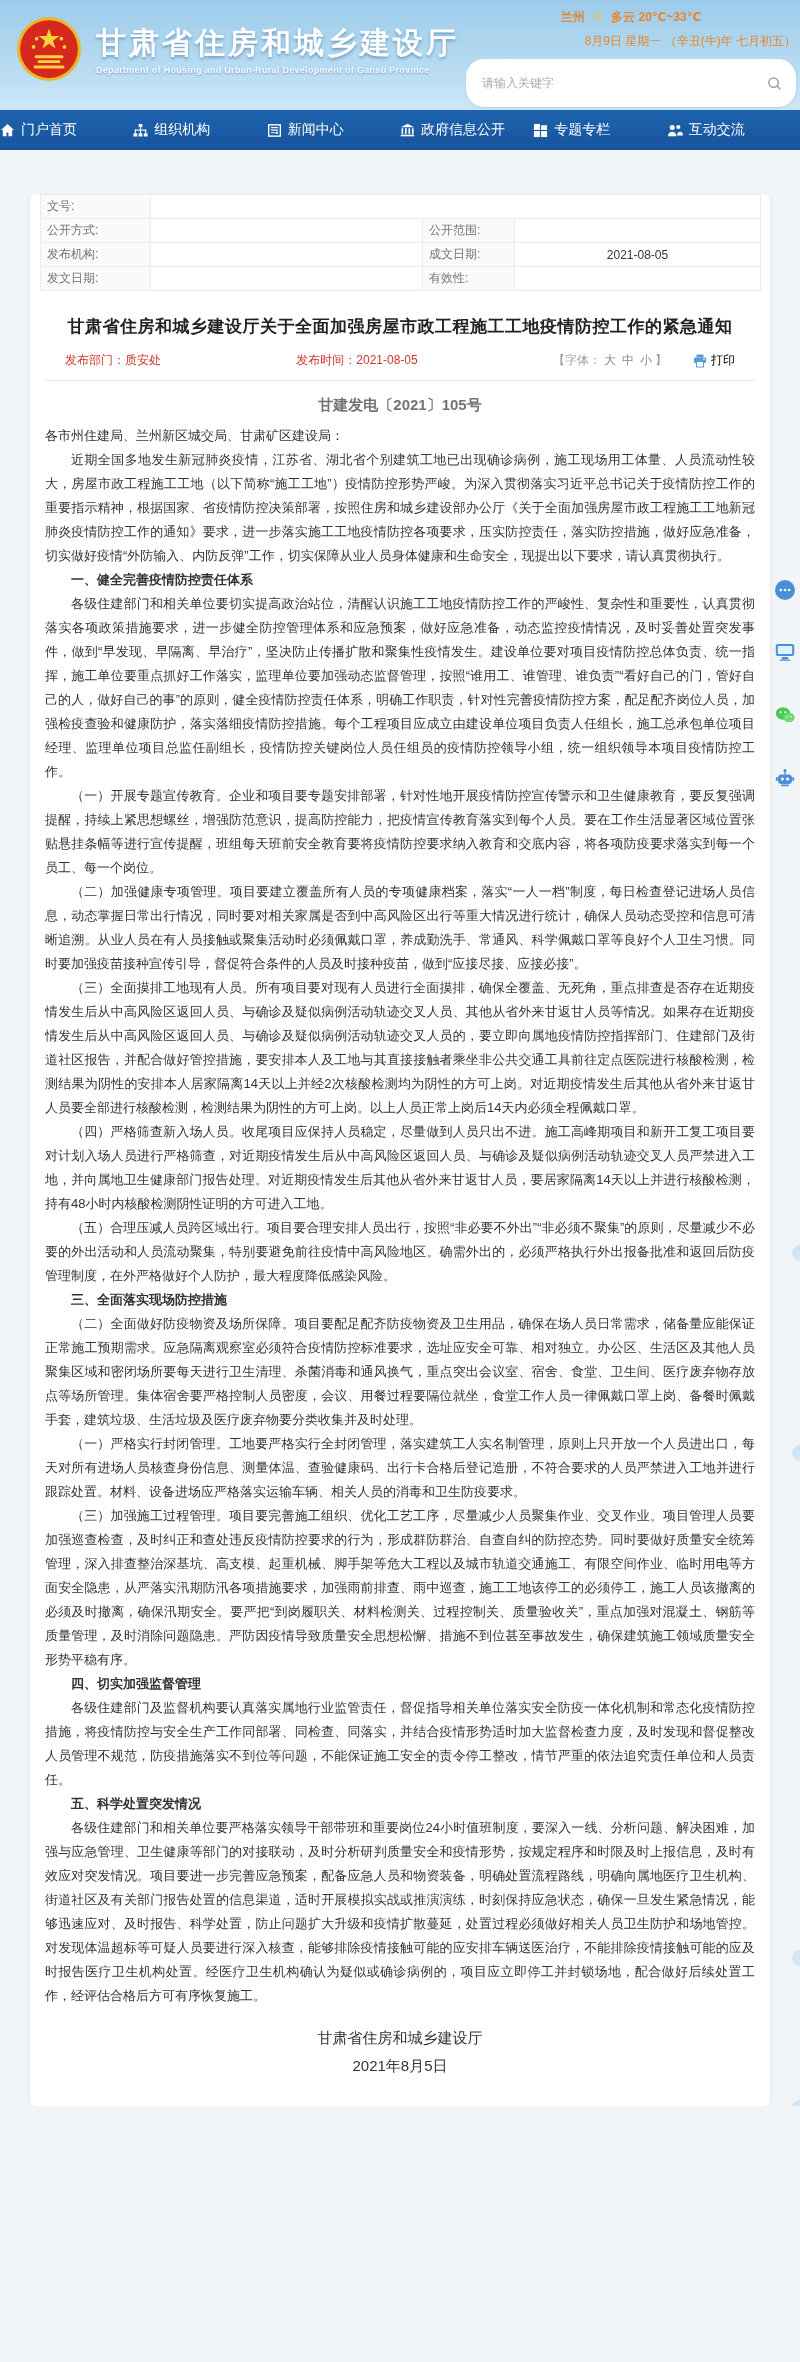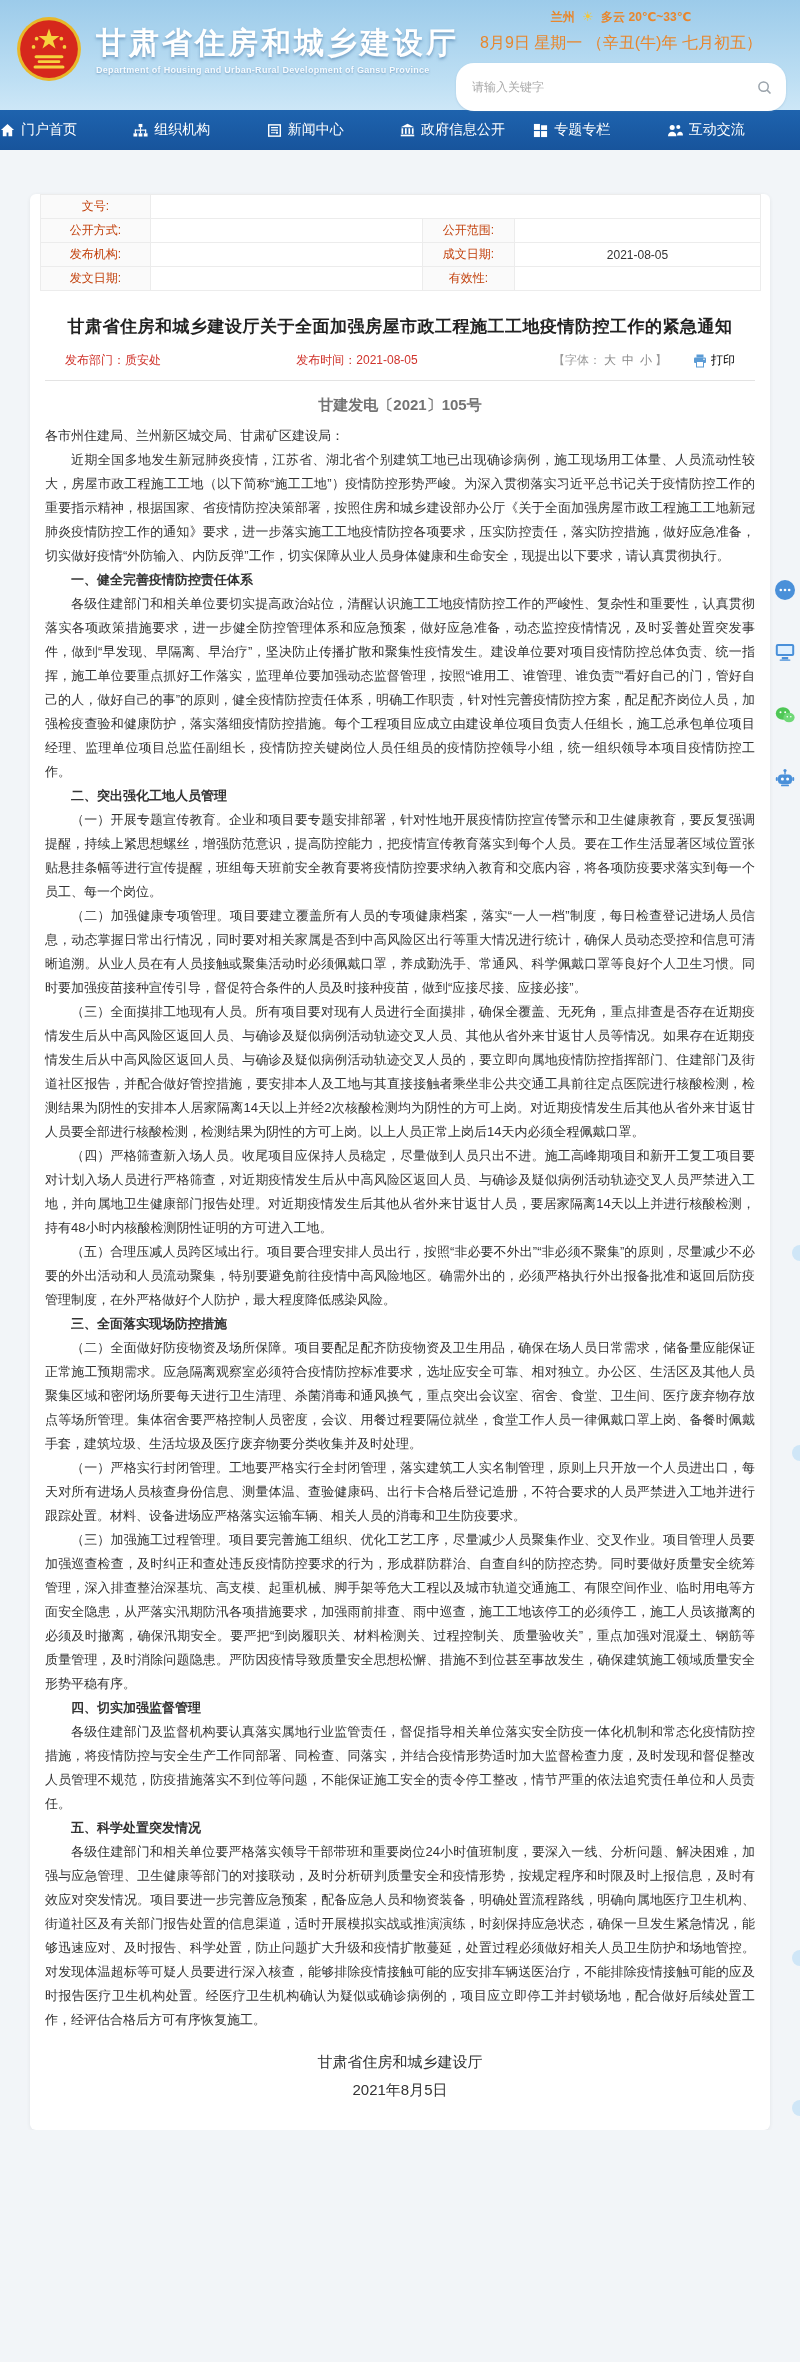--- a/index.html
+++ b/index.html
@@ -6,41 +6,41 @@
     font-family:"Liberation Sans","DejaVu Sans",sans-serif;position:relative;}
   
   .header{height:110px;background:linear-gradient(180deg,#9ccbea 0%,#bcdef3 70%,#cde7f7 100%);position:relative;overflow:visible;}
   .brand{position:absolute;left:16px;top:16px;display:flex;align-items:flex-start;}
   .emblem{width:66px;height:66px;margin-right:14px;flex:0 0 auto;}
   .brand-text{padding-top:10px;}
   .site-title{color:#fff;font-size:30px;font-weight:bold;letter-spacing:3px;
     text-shadow:0 2px 3px rgba(50,100,150,.5);line-height:34px;white-space:nowrap;}
   .site-sub{color:#f6fbff;font-size:9px;font-weight:bold;letter-spacing:.3px;margin-top:5px;
     text-shadow:0 1px 2px rgba(50,100,150,.5);white-space:nowrap;}
-  .header-right{position:absolute;right:14px;top:9px;width:330px;}
+  .header-right{position:absolute;right:4px;top:9px;width:330px;}
   .weather-line{color:#e8862c;font-size:12px;font-weight:bold;text-align:center;white-space:nowrap;}
   .sun-glyph{color:#f5c531;font-size:13px;margin:0 4px;}
-  .date-line{color:#e8862c;font-size:16px;margin-top:7px;text-align:center;white-space:nowrap;}
+  .date-line{color:#e8862c;font-size:12px;margin-top:7px;text-align:right;white-space:nowrap;}
   .search-box{margin-top:9px;background:#fff;border-radius:18px;height:48px;display:flex;align-items:center;
     padding:0 14px;box-shadow:0 1px 2px rgba(90,140,180,.25);}
   .search-box input{border:none;outline:none;flex:1;font-size:12px;color:#333;background:transparent;}
   .search-box input::placeholder{color:#aaa;}
   .search-btn{cursor:pointer;display:flex;align-items:center;}
   
   .nav{height:40px;background:linear-gradient(180deg,#1e63ae,#17549c);display:flex;align-items:stretch;}
   .nav-item{flex:1;display:flex;align-items:center;color:#fff;font-size:14px;
     cursor:pointer;white-space:nowrap;}
   .nav-icon{display:flex;align-items:center;margin-right:6px;}
   
   .page{width:740px;margin:6px auto 0;background:#fff;border-radius:6px;
     box-shadow:0 1px 4px rgba(0,0,0,.07);padding-bottom:26px;}
   
   .doc-table{width:720px;margin:44px 10px 0;border-collapse:collapse;font-size:12px;table-layout:fixed;}
   .doc-table td{border:1px solid #ececec;height:23px;padding:0 6px;overflow:hidden;}
-  .doc-table .cell-label{background:#fafafa;color:#c2410c;text-align:center;}
+  .doc-table .cell-label{background:#fafafa;color:#737373;}
   .doc-table .cell-value{color:#333;text-align:center;}
   
   .article-title{margin:24px 30px 0;text-align:center;font-size:17px;font-weight:bold;color:#222;
     letter-spacing:.5px;line-height:24px;}
   .article-meta{display:flex;align-items:flex-end;justify-content:space-between;margin:13px 15px 0;
     padding:0 20px 11px;border-bottom:1px solid #e3e3e3;font-size:12px;color:#999;}
   .meta-red{color:#d0342c;}
   .meta-right{display:flex;align-items:center;color:#999;}
   .fs-opt{margin:0 3px;cursor:pointer;color:#888;}
   .print-wrap{display:flex;align-items:center;margin-left:26px;cursor:pointer;color:#000000;}
@@ -238,21 +238,20 @@
     </span>
   </div>
 
   <div class="doc-number">甘建发电〔2021〕105号</div>
 
   <div class="article-body">
       <p class="para para-address">各市州住建局、兰州新区城交局、甘肃矿区建设局：</p>
       <p class="para para-body">近期全国多地发生新冠肺炎疫情，江苏省、湖北省个别建筑工地已出现确诊病例，施工现场用工体量、人员流动性较大，房屋市政工程施工工地（以下简称“施工工地”）疫情防控形势严峻。为深入贯彻落实习近平总书记关于疫情防控工作的重要指示精神，根据国家、省疫情防控决策部署，按照住房和城乡建设部办公厅《关于全面加强房屋市政工程施工工地新冠肺炎疫情防控工作的通知》要求，进一步落实施工工地疫情防控各项要求，压实防控责任，落实防控措施，做好应急准备，切实做好疫情“外防输入、内防反弹”工作，切实保障从业人员身体健康和生命安全，现提出以下要求，请认真贯彻执行。</p>
       <p class="para para-heading">一、健全完善疫情防控责任体系</p>
       <p class="para para-body">各级住建部门和相关单位要切实提高政治站位，清醒认识施工工地疫情防控工作的严峻性、复杂性和重要性，认真贯彻落实各项政策措施要求，进一步健全防控管理体系和应急预案，做好应急准备，动态监控疫情情况，及时妥善处置突发事件，做到“早发现、早隔离、早治疗”，坚决防止传播扩散和聚集性疫情发生。建设单位要对项目疫情防控总体负责、统一指挥，施工单位要重点抓好工作落实，监理单位要加强动态监督管理，按照“谁用工、谁管理、谁负责”“看好自己的门，管好自己的人，做好自己的事”的原则，健全疫情防控责任体系，明确工作职责，针对性完善疫情防控方案，配足配齐岗位人员，加强检疫查验和健康防护，落实落细疫情防控措施。每个工程项目应成立由建设单位项目负责人任组长，施工总承包单位项目经理、监理单位项目总监任副组长，疫情防控关键岗位人员任组员的疫情防控领导小组，统一组织领导本项目疫情防控工作。</p>
-      <p class="para para-heading">二、突出强化工地人员管理</p>
       <p class="para para-body">（一）开展专题宣传教育。企业和项目要专题安排部署，针对性地开展疫情防控宣传警示和卫生健康教育，要反复强调提醒，持续上紧思想螺丝，增强防范意识，提高防控能力，把疫情宣传教育落实到每个人员。要在工作生活显著区域位置张贴悬挂条幅等进行宣传提醒，班组每天班前安全教育要将疫情防控要求纳入教育和交底内容，将各项防疫要求落实到每一个员工、每一个岗位。</p>
       <p class="para para-body">（二）加强健康专项管理。项目要建立覆盖所有人员的专项健康档案，落实“一人一档”制度，每日检查登记进场人员信息，动态掌握日常出行情况，同时要对相关家属是否到中高风险区出行等重大情况进行统计，确保人员动态受控和信息可清晰追溯。从业人员在有人员接触或聚集活动时必须佩戴口罩，养成勤洗手、常通风、科学佩戴口罩等良好个人卫生习惯。同时要加强疫苗接种宣传引导，督促符合条件的人员及时接种疫苗，做到“应接尽接、应接必接”。</p>
       <p class="para para-body">（三）全面摸排工地现有人员。所有项目要对现有人员进行全面摸排，确保全覆盖、无死角，重点排查是否存在近期疫情发生后从中高风险区返回人员、与确诊及疑似病例活动轨迹交叉人员、其他从省外来甘返甘人员等情况。如果存在近期疫情发生后从中高风险区返回人员、与确诊及疑似病例活动轨迹交叉人员的，要立即向属地疫情防控指挥部门、住建部门及街道社区报告，并配合做好管控措施，要安排本人及工地与其直接接触者乘坐非公共交通工具前往定点医院进行核酸检测，检测结果为阴性的安排本人居家隔离14天以上并经2次核酸检测均为阴性的方可上岗。对近期疫情发生后其他从省外来甘返甘人员要全部进行核酸检测，检测结果为阴性的方可上岗。以上人员正常上岗后14天内必须全程佩戴口罩。</p>
       <p class="para para-body">（四）严格筛查新入场人员。收尾项目应保持人员稳定，尽量做到人员只出不进。施工高峰期项目和新开工复工项目要对计划入场人员进行严格筛查，对近期疫情发生后从中高风险区返回人员、与确诊及疑似病例活动轨迹交叉人员严禁进入工地，并向属地卫生健康部门报告处理。对近期疫情发生后其他从省外来甘返甘人员，要居家隔离14天以上并进行核酸检测，持有48小时内核酸检测阴性证明的方可进入工地。</p>
       <p class="para para-body">（五）合理压减人员跨区域出行。项目要合理安排人员出行，按照“非必要不外出”“非必须不聚集”的原则，尽量减少不必要的外出活动和人员流动聚集，特别要避免前往疫情中高风险地区。确需外出的，必须严格执行外出报备批准和返回后防疫管理制度，在外严格做好个人防护，最大程度降低感染风险。</p>
       <p class="para para-heading">三、全面落实现场防控措施</p>
       <p class="para para-body">（二）全面做好防疫物资及场所保障。项目要配足配齐防疫物资及卫生用品，确保在场人员日常需求，储备量应能保证正常施工预期需求。应急隔离观察室必须符合疫情防控标准要求，选址应安全可靠、相对独立。办公区、生活区及其他人员聚集区域和密闭场所要每天进行卫生清理、杀菌消毒和通风换气，重点突出会议室、宿舍、食堂、卫生间、医疗废弃物存放点等场所管理。集体宿舍要严格控制人员密度，会议、用餐过程要隔位就坐，食堂工作人员一律佩戴口罩上岗、备餐时佩戴手套，建筑垃圾、生活垃圾及医疗废弃物要分类收集并及时处理。</p>
       <p class="para para-body">（一）严格实行封闭管理。工地要严格实行全封闭管理，落实建筑工人实名制管理，原则上只开放一个人员进出口，每天对所有进场人员核查身份信息、测量体温、查验健康码、出行卡合格后登记造册，不符合要求的人员严禁进入工地并进行跟踪处置。材料、设备进场应严格落实运输车辆、相关人员的消毒和卫生防疫要求。</p>
       <p class="para para-body">（三）加强施工过程管理。项目要完善施工组织、优化工艺工序，尽量减少人员聚集作业、交叉作业。项目管理人员要加强巡查检查，及时纠正和查处违反疫情防控要求的行为，形成群防群治、自查自纠的防控态势。同时要做好质量安全统筹管理，深入排查整治深基坑、高支模、起重机械、脚手架等危大工程以及城市轨道交通施工、有限空间作业、临时用电等方面安全隐患，从严落实汛期防汛各项措施要求，加强雨前排查、雨中巡查，施工工地该停工的必须停工，施工人员该撤离的必须及时撤离，确保汛期安全。要严把“到岗履职关、材料检测关、过程控制关、质量验收关”，重点加强对混凝土、钢筋等质量管理，及时消除问题隐患。严防因疫情导致质量安全思想松懈、措施不到位甚至事故发生，确保建筑施工领域质量安全形势平稳有序。</p>
       <p class="para para-heading">四、切实加强监督管理</p>

